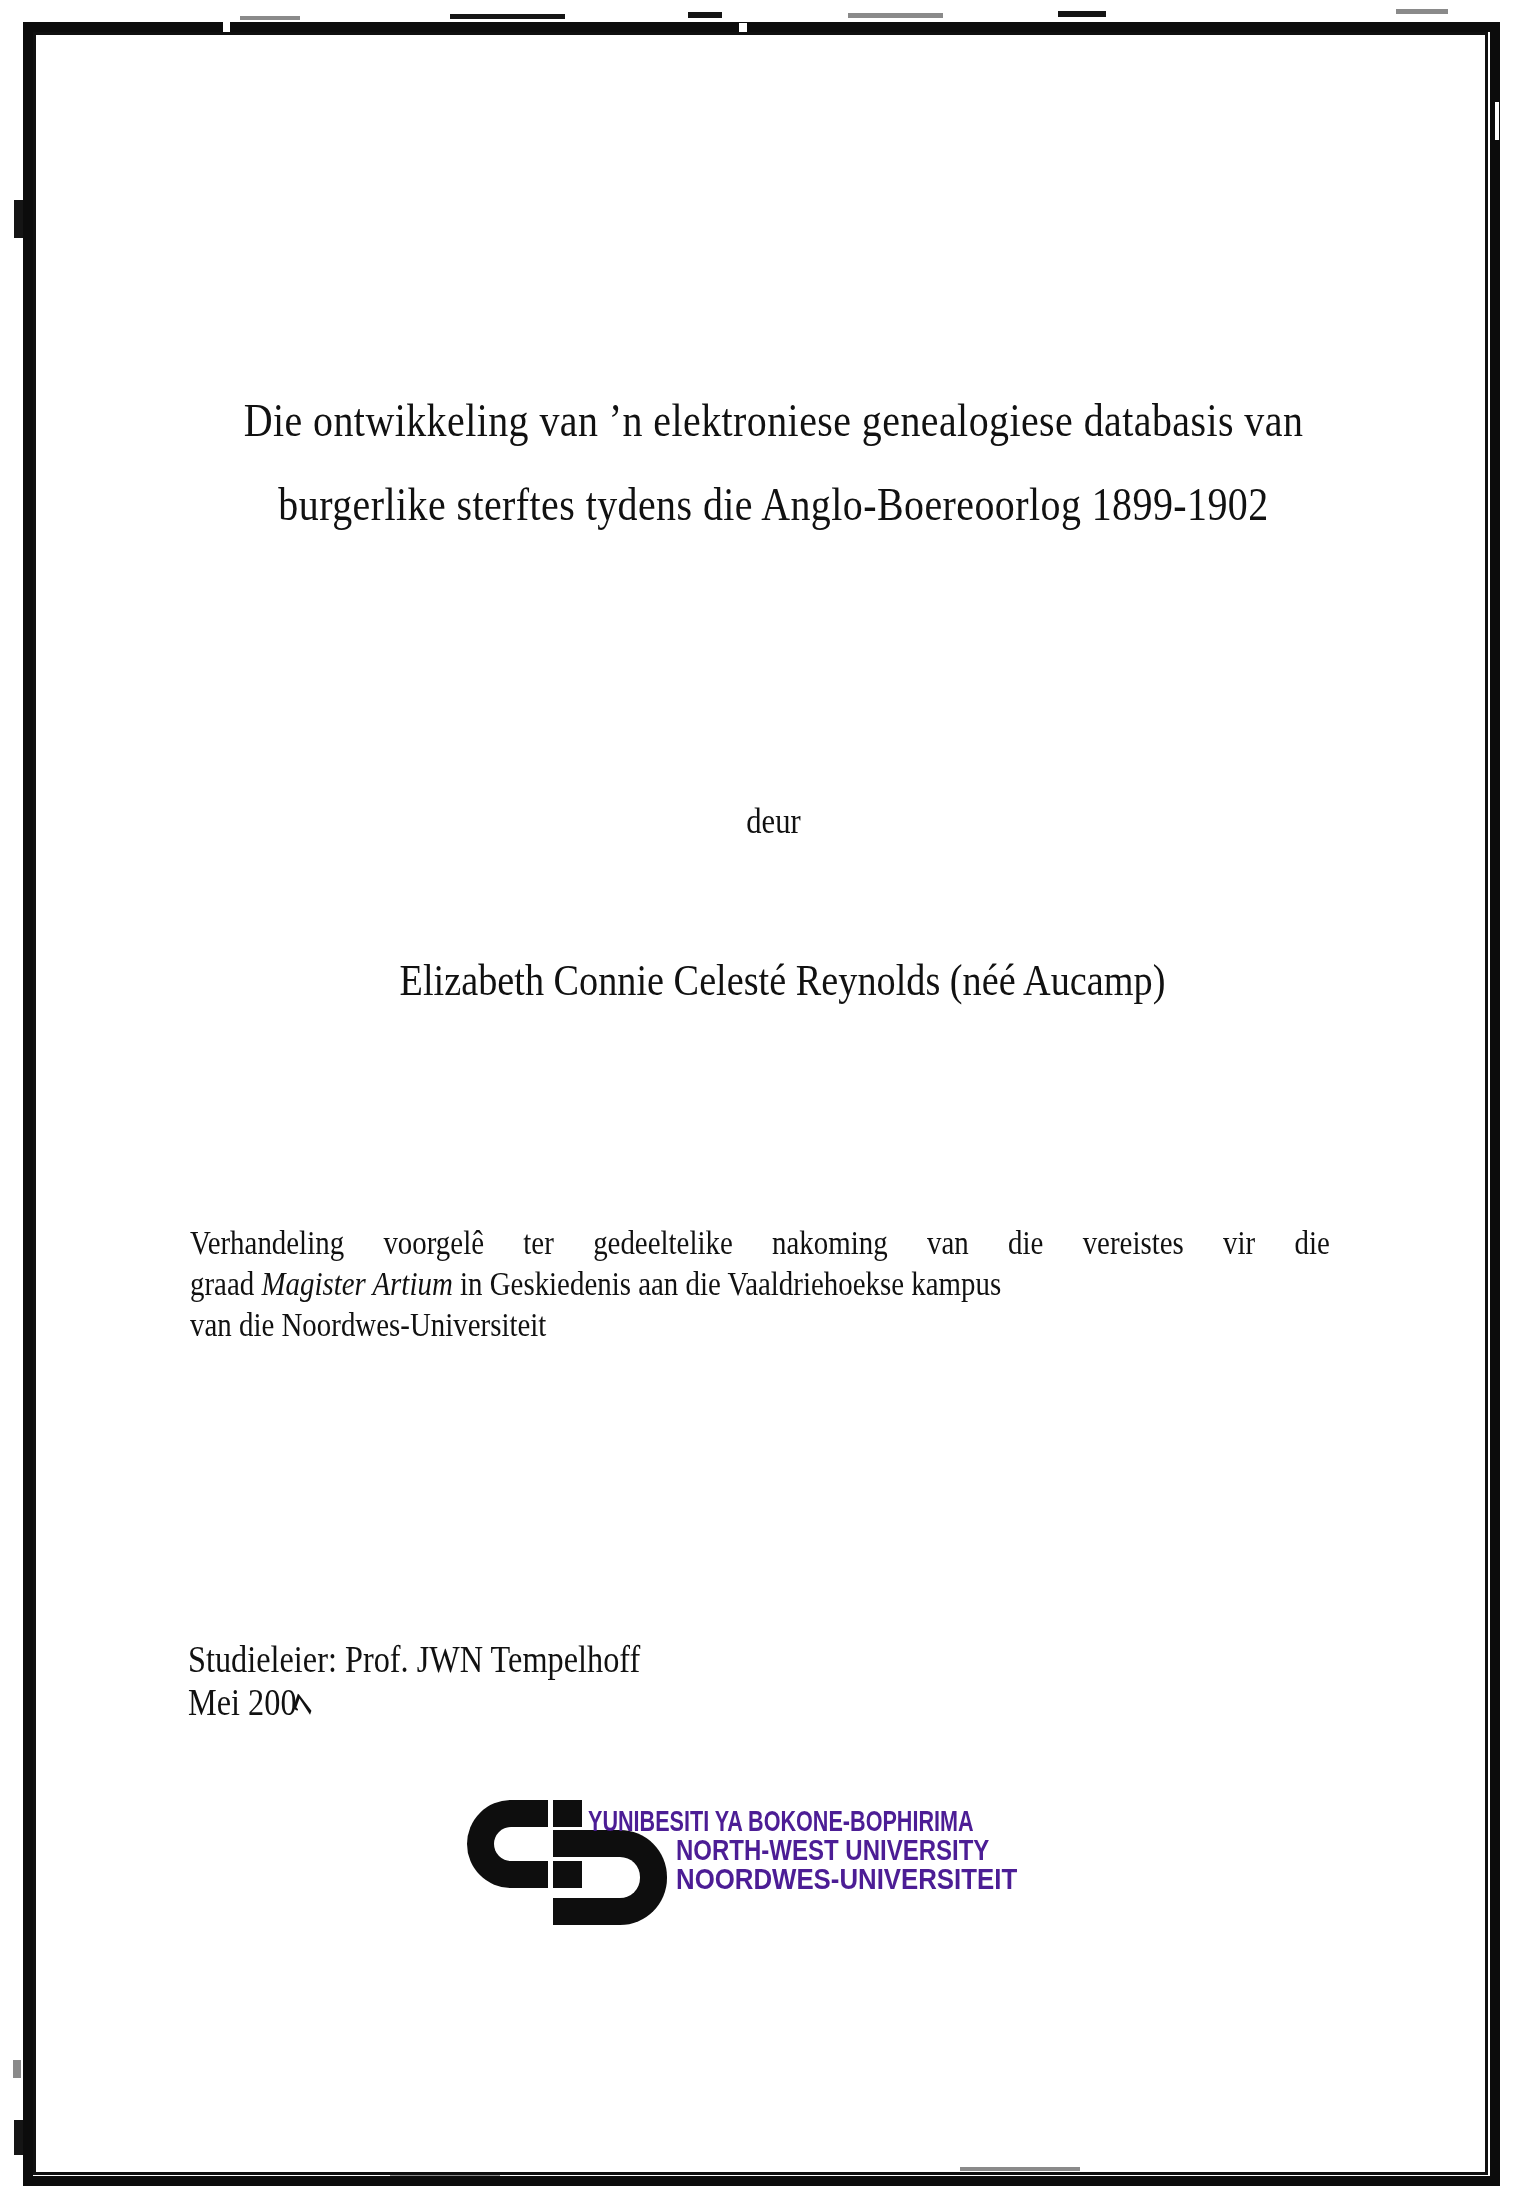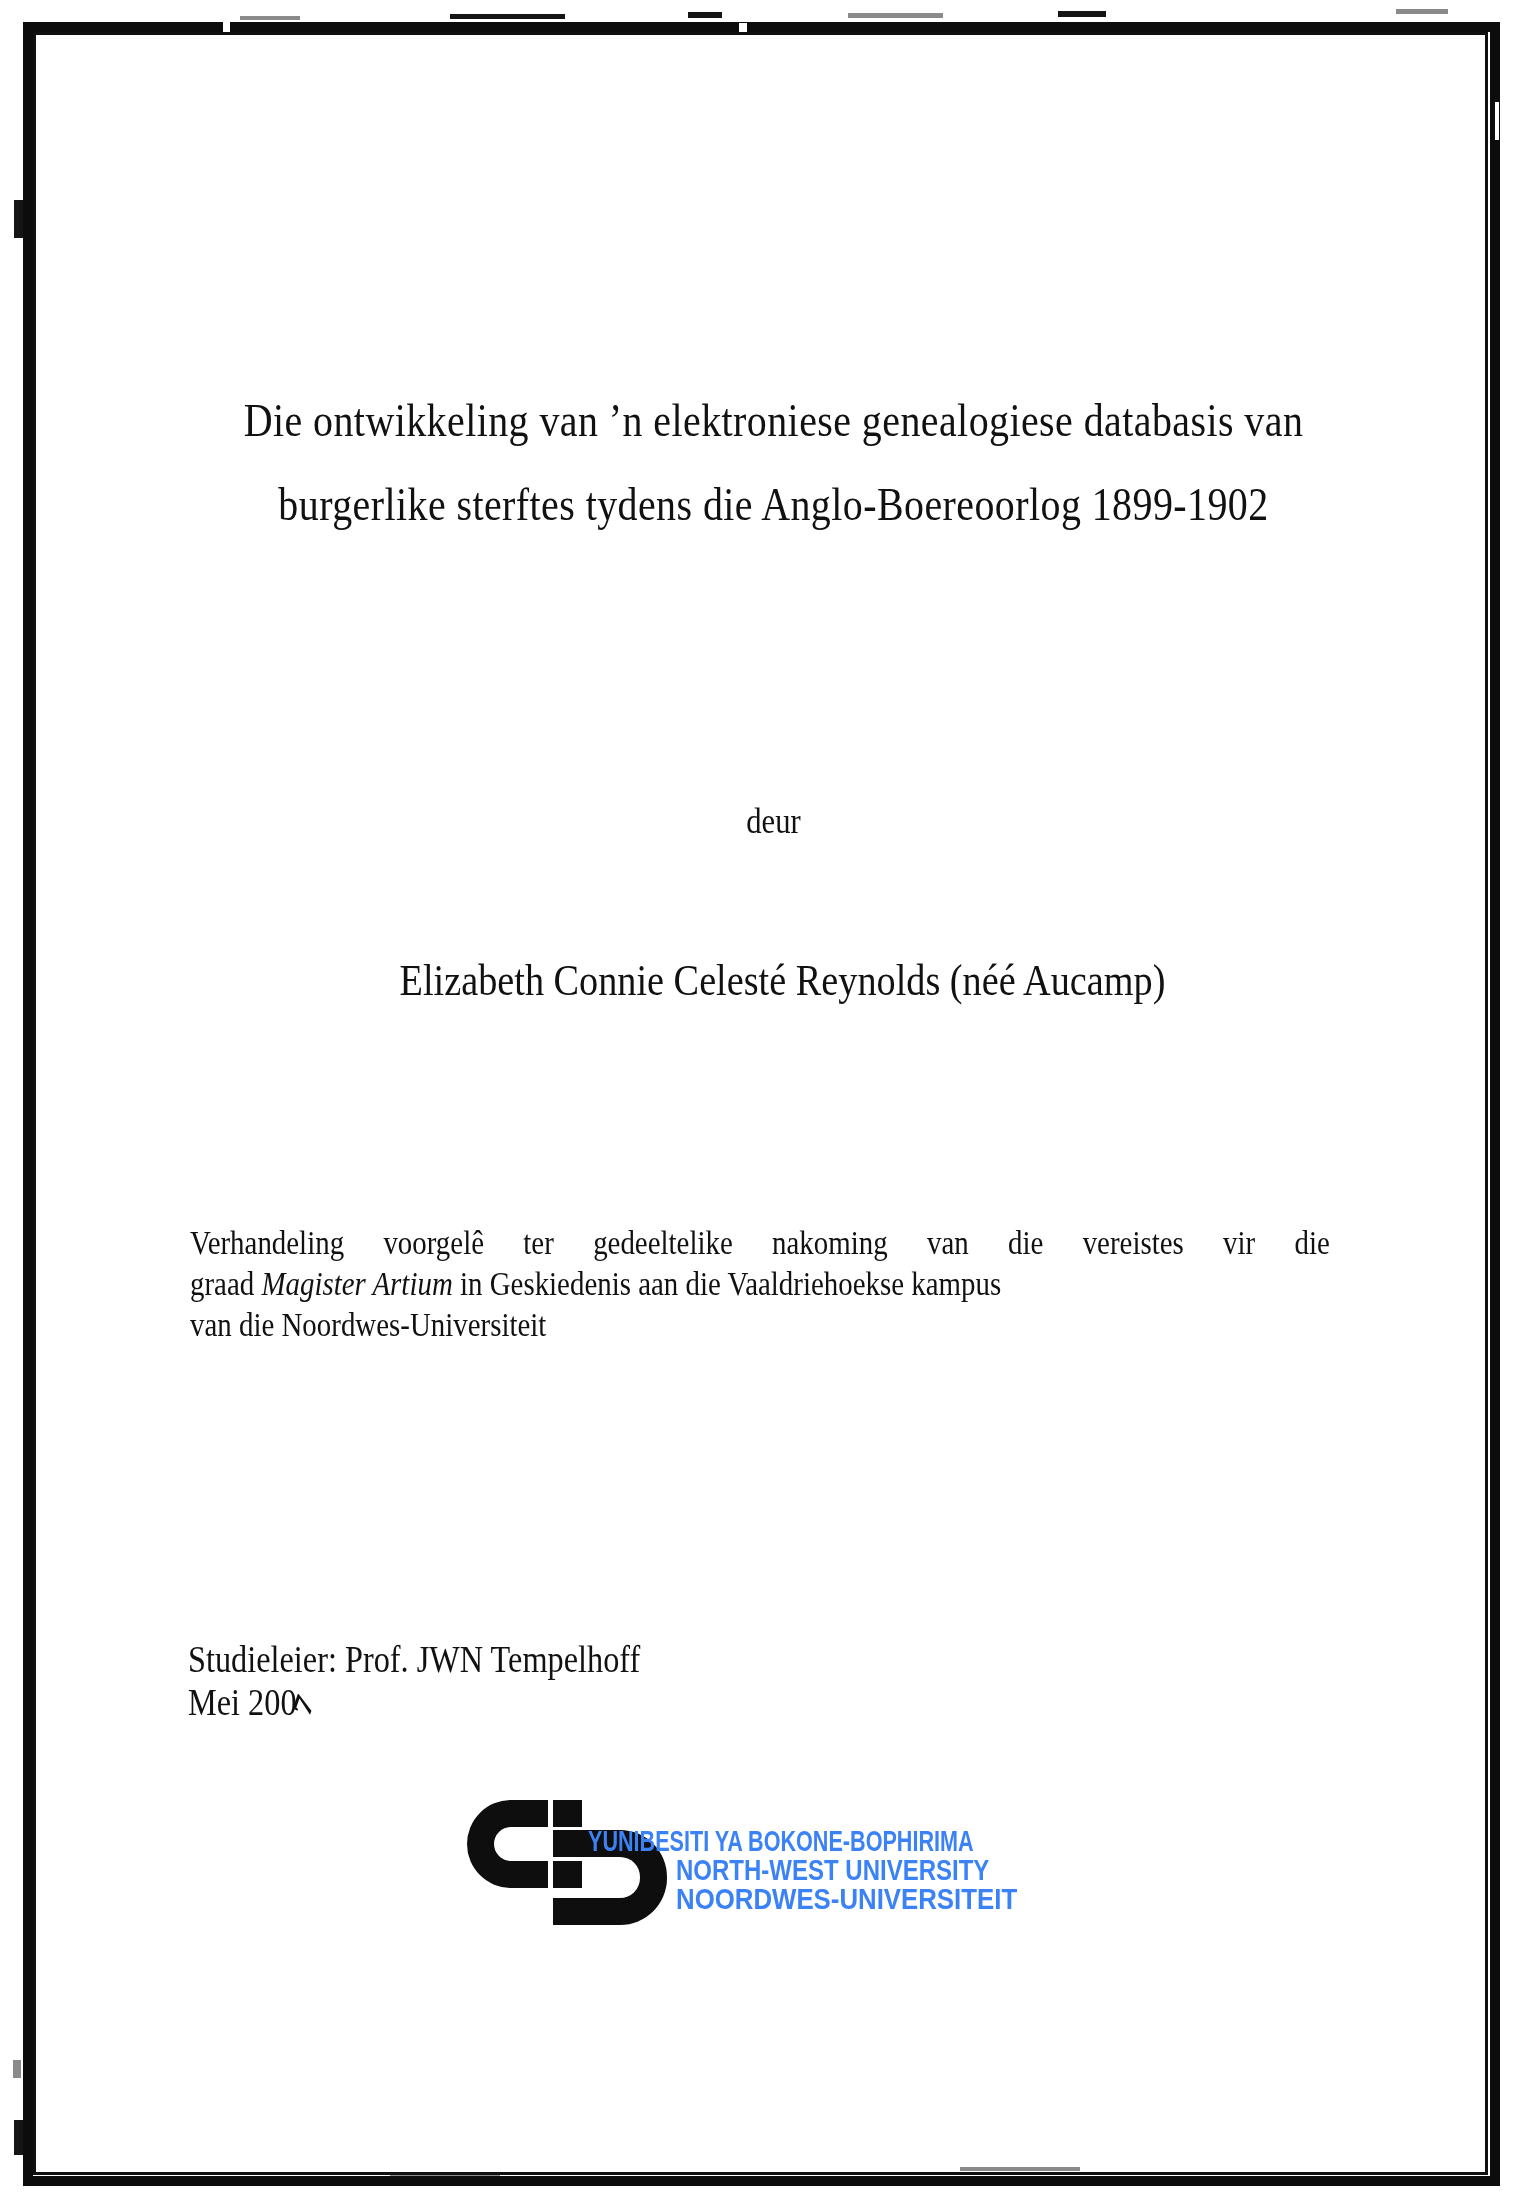--- a/index.html
+++ b/index.html
@@ -112,22 +112,21 @@
     width: 5px; height: 130px;
     background: #ffffff;
   }
   .logo-text {
     position: absolute; left: 121px; top: 8px;
     font-family: "Liberation Sans", sans-serif;
     font-weight: bold;
     font-size: 30px;
     line-height: 29px;
     white-space: nowrap;
-    color: #3b82f6;
-    margin-top: 20px;
+    color: #4c1d95;
   }
   .logo-text .l1 { transform: scaleX(0.72); transform-origin: 0 50%; }
   .logo-text .l2 { margin-left: 88px; transform: scaleX(0.80); transform-origin: 0 50%; }
   .logo-text .l3 { margin-left: 88px; transform: scaleX(0.86); transform-origin: 0 50%; }
 </style>
 </head>
 <body>
 
 <div class="art gray" style="left:240px;  top:16px;   width:60px;  height:4px;"></div>
 <div class="art" style="left:450px;  top:14px;   width:115px; height:5px;"></div>

